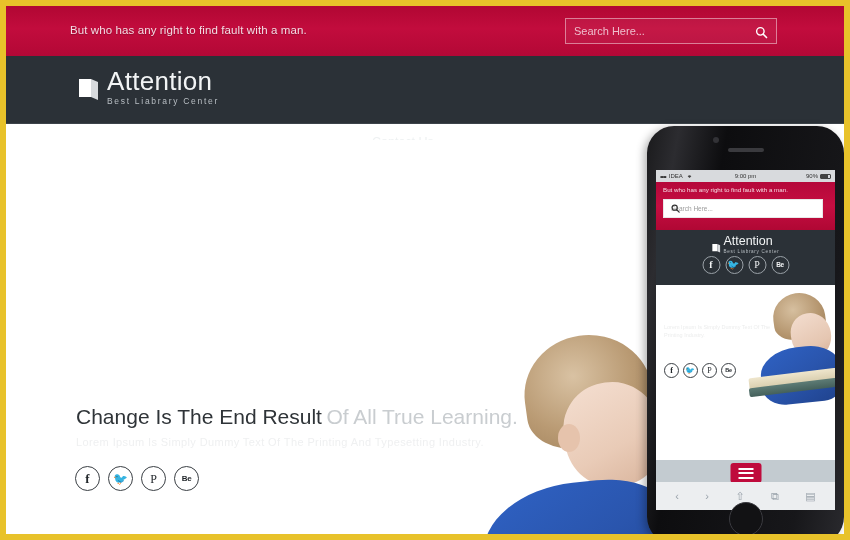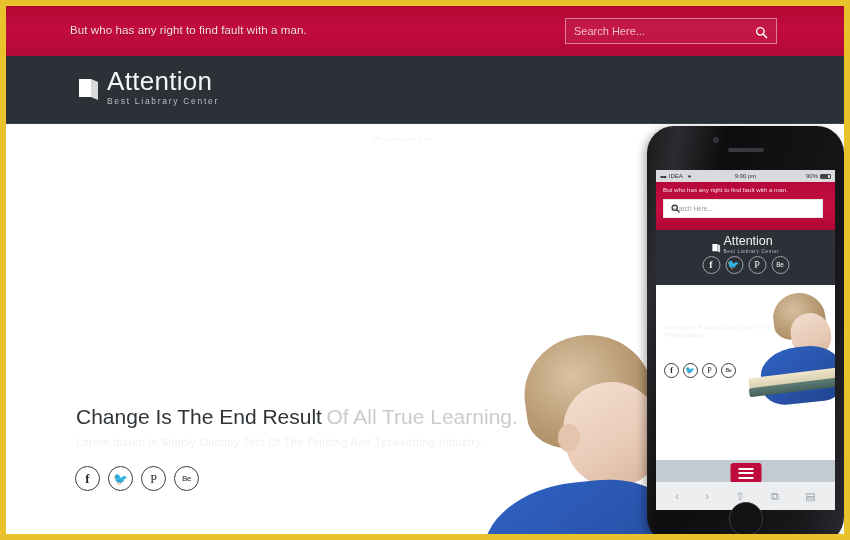--- a/index.html
+++ b/index.html
@@ -77,21 +77,21 @@
     width:22px; height:22px; border-radius:50%;
     border:1px solid #9aa1a7;
     display:flex; align-items:center; justify-content:center;
     color:#f2f4f5;
     font-family:"Liberation Serif", serif;
     cursor:pointer; flex:none;
   }
   .circ.dark { border-color:#3a3f44; color:#23282c; }
   .circ .g { font-size:12px; line-height:1; }
   .circ .g.fb { font-weight:bold; font-size:13px; font-family:"Liberation Serif",serif;}
-  .circ .g.be { font-size:8px; font-weight:normal; font-family:"Liberation Sans",sans-serif; letter-spacing:-.3px;}
+  .circ .g.be { font-size:8px; font-weight:bold; font-family:"Liberation Sans",sans-serif; letter-spacing:-.3px;}
 
   
   .hero {
     position:absolute; left:0; top:134px; width:708px; height:410px;
     background:#ffffff; overflow:hidden;
   }
   .headline {
     position:absolute; left:70px; top:265px; white-space:nowrap;
   }
   .headline .strong { color:#2f3438; font-size:21px; font-weight:400; }

